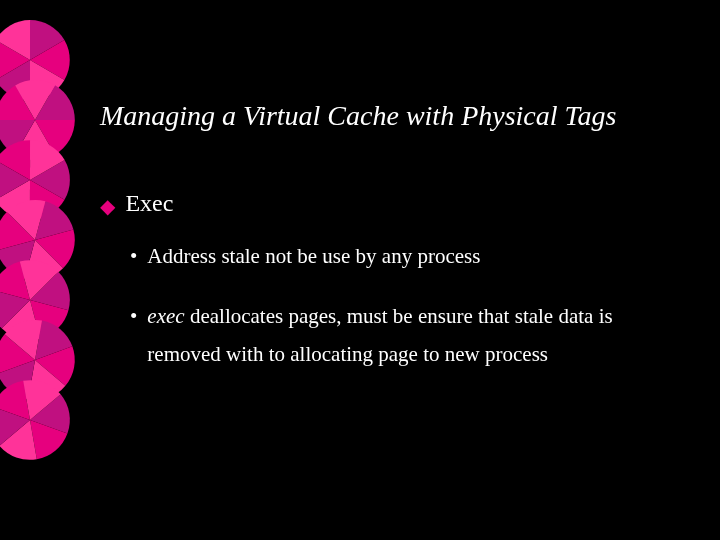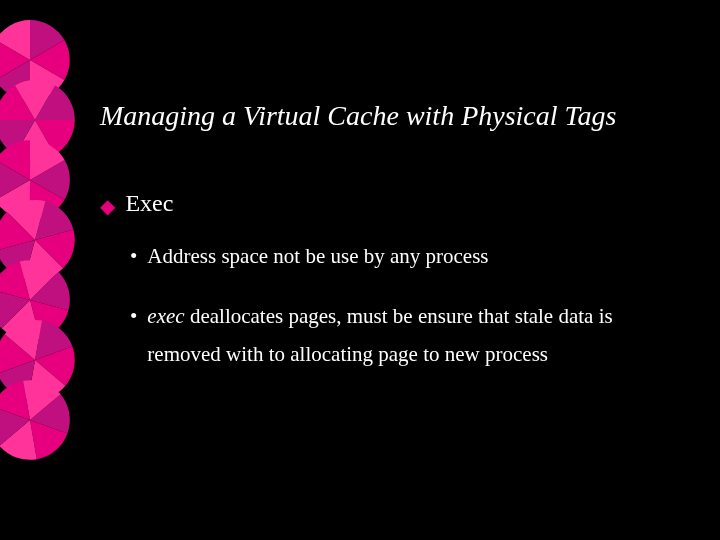--- a/index.html
+++ b/index.html
@@ -94,21 +94,21 @@
 
   <div class="content">
 
     <div class="level1">
       <span class="bullet">◆</span>
       <span>Exec</span>
     </div>
 
     <div class="level2">
       <span class="dot">•</span>
-      <span>Address space not be use by any process</span>
+      <span>Address stale not be use by any process</span>
     </div>
 
     <div class="level2">
       <span class="dot">•</span>
       <span>
         <span class="italic">exec</span><span> deallocates pages, must be ensure that stale data is removed with to allocating page to new process</span>
       </span>
     </div>
 
   </div>

